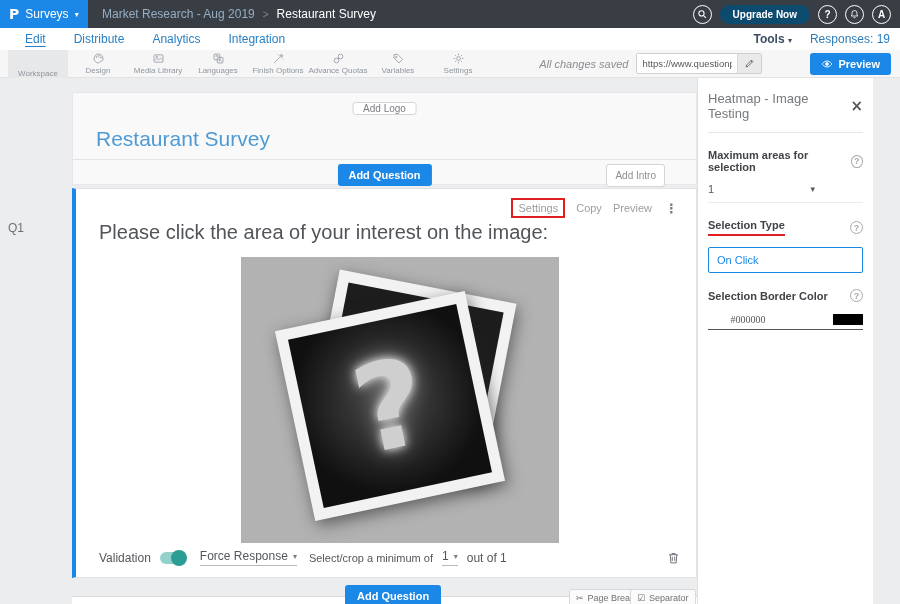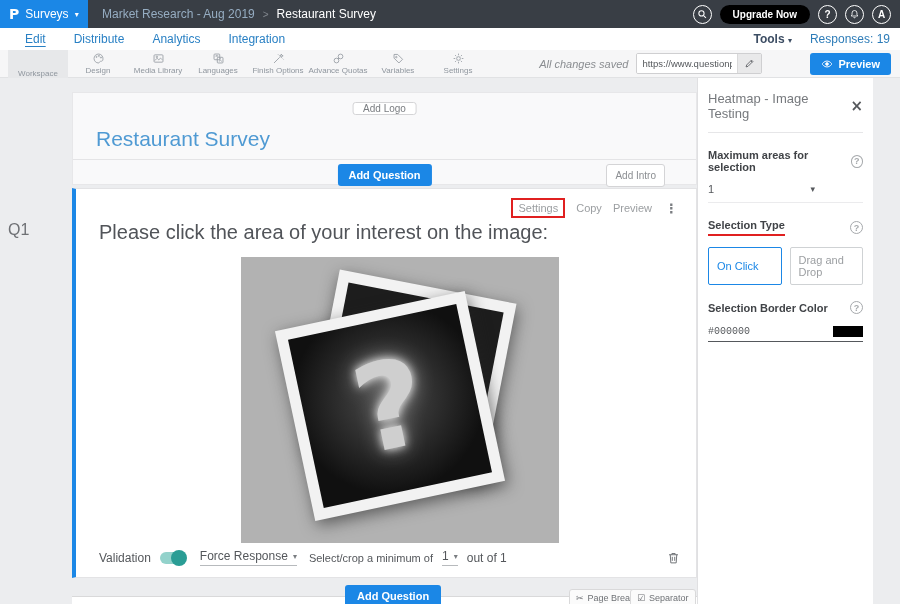--- a/index.html
+++ b/index.html
@@ -11,21 +11,21 @@
   .brand { width:88px; height:28px; background:#1b87e6; display:flex; align-items:center; gap:6px; padding:0 9px; cursor:pointer; }
   .brand .logo { color:#fff; font-weight:bold; font-size:14px; font-family:"DejaVu Sans",sans-serif; }
   .brand .prod { color:#fff; font-size:12px; }
   .brand .caret { color:#fff; font-size:8px; font-family:"DejaVu Sans",sans-serif; }
   .crumbs { margin-left:14px; font-size:12px; display:flex; gap:8px; align-items:center; }
   .crumb-parent { color:#96adc2; cursor:pointer; }
   .crumb-sep { color:#80868d; font-size:10px; }
   .crumb-current { color:#ffffff; }
   .topbar-right { margin-left:auto; display:flex; align-items:center; gap:8px; padding-right:9px; }
   .circle-btn { width:19px; height:19px; border:1.4px solid #fff; border-radius:50%; color:#fff; display:flex; align-items:center; justify-content:center; font-size:10px; font-weight:bold; cursor:pointer; }
-  .upgrade { background:#000000; color:#fff; font-size:10px; font-weight:bold; padding:4px 13px; border-radius:11px; border:none; cursor:pointer; }
+  .upgrade { background:#0c4a6e; color:#fff; font-size:10px; font-weight:bold; padding:4px 13px; border-radius:11px; border:none; cursor:pointer; }
 
   
   .nav { position:absolute; top:28px; left:0; width:900px; height:22px; background:#fff; display:flex; align-items:center; z-index:29; }
   .nav-tabs { display:flex; gap:28px; padding-left:25px; font-size:12px; }
   .nav-tab { color:#2980c4; cursor:pointer; }
   .nav-tab.active { text-decoration:underline; text-underline-offset:3px; }
   .nav-right { margin-left:auto; display:flex; gap:18px; align-items:center; padding-right:10px; font-size:12px; }
   .tools { color:#3c4d63; font-weight:bold; cursor:pointer; }
   .tools .caret { font-size:8px; font-family:"DejaVu Sans",sans-serif; }
   .responses { color:#2d7cb8; cursor:pointer; }
@@ -40,21 +40,21 @@
   .tb-right { margin-left:auto; display:flex; align-items:center; padding-right:9px; }
   .saved { font-style:italic; font-size:11px; color:#8a8d91; margin-right:8px; }
   .url-box { display:flex; align-items:stretch; border:1px solid #cfcfd1; border-radius:2px; background:#fff; height:21px; overflow:hidden; }
   .url-input { border:none; outline:none; width:100px; font-size:9.5px; color:#55585c; padding:0 5px; font-family:"Liberation Sans",sans-serif; }
   .pencil-btn { background:#e9e9ea; border-left:1px solid #d9d9da; width:24px; display:flex; align-items:center; justify-content:center; cursor:pointer; }
   .pencil-btn svg { width:11px; height:11px; stroke:#55585c; fill:none; stroke-width:1.2; }
   .preview-btn { margin-left:48px; background:#1b87e6; color:#fff; border:none; border-radius:3px; font-size:11px; font-weight:bold; height:22px; padding:0 11px; display:flex; align-items:center; gap:5px; cursor:pointer; }
   .preview-btn svg { width:12px; height:12px; stroke:#fff; fill:none; stroke-width:1.2; }
 
   
-  .q-id { position:absolute; left:8px; top:221px; font-size:16px; color:#6e7074; }
+  .q-id { position:absolute; left:8px; top:221px; font-size:12px; color:#6e7074; }
 
   .header-card { position:absolute; left:72px; top:92px; width:625px; height:93px; background:#f9f9fa; border:1px solid #e7e7e9; }
   .add-logo { position:absolute; top:9px; left:50%; transform:translateX(-50%); background:#fff; border:1px solid #d4d4d6; border-radius:3px; font-size:10px; color:#7a7d81; padding:0 10px; cursor:pointer; }
   .survey-title { position:absolute; left:23px; top:34px; font-size:21px; color:#4f9ad3; cursor:text; }
   .header-divider { position:absolute; left:0; right:0; top:66px; border-top:1px solid #e4e4e6; }
   .hdr-add-q { position:absolute; top:71px; left:50%; transform:translateX(-50%); background:#1b87e6; color:#fff; border:none; border-radius:3px; font-size:11px; font-weight:bold; padding:5px 11px; cursor:pointer; }
   .add-intro { position:absolute; top:71px; right:31px; background:#fff; border:1px solid #d4d4d6; border-radius:3px; font-size:10px; color:#8b8e92; padding:5px 8px; cursor:pointer; }
 
   .question-card { position:absolute; left:72px; top:188px; width:625px; height:390px; background:#fff; border:1px solid #e3e3e5; border-left:4px solid #1b87e6; }
   .q-actions { position:absolute; top:9px; right:16px; display:flex; gap:11px; align-items:center; font-size:11px; color:#9b9ea1; }
@@ -97,21 +97,21 @@
   .sb-label { font-size:11px; font-weight:bold; color:#404347; }
   .red-underline { border-bottom:2px solid #e02020; padding-bottom:3px; }
   .help-circle { width:13px; height:13px; border:1px solid #a6a9ac; border-radius:50%; color:#a6a9ac; font-size:9px; font-weight:bold; display:flex; align-items:center; justify-content:center; cursor:pointer; }
   .sb-select { display:flex; justify-content:space-between; align-items:center; font-size:11px; color:#55585c; padding:10px 0 7px; border-bottom:1px solid #ebebed; cursor:pointer; }
   .sb-select .caret { font-size:9px; color:#55585c; margin-right:48px; font-family:"DejaVu Sans",sans-serif; }
   .seg-btns { display:flex; gap:8px; margin-top:11px; }
   .seg { flex:1; font-size:11px; padding:6px 8px; border-radius:2px; background:#fff; text-align:left; cursor:pointer; font-family:"Liberation Sans",sans-serif; }
   .seg.selected { border:1px solid #1b87e6; color:#1b87e6; }
   .seg.unselected { border:1px solid #cfd2d4; color:#9b9ea1; }
   .color-row { display:flex; justify-content:space-between; align-items:center; margin-top:12px; border-bottom:1px solid #55585c; padding-bottom:4px; }
-  .color-input { border:none; outline:none; font-size:10px; color:#55585c; width:80px; font-family:Liberation Mono, monospace; }
+  .color-input { border:none; outline:none; font-size:10px; color:#55585c; width:80px; font-family:Liberation Serif, serif;text-align:center; }
   .swatch { width:30px; height:11px; cursor:pointer; }
 </style>
 </head>
 <body>
 
 <div class="screen">
 
   <div class="topbar">
     <div class="brand">
       <span class="logo">P</span>
@@ -316,21 +316,20 @@
       <span>1</span>
       <span class="caret">▾</span>
     </div>
 
     <div class="sb-label-row">
       <span class="sb-label red-underline">Selection Type</span>
       <span class="help-circle">?</span>
     </div>
     <div class="seg-btns">
       <button class="seg selected">On Click</button>
-      <button class="seg unselected">Drag and Drop</button>
     </div>
 
     <div class="sb-label-row">
       <span class="sb-label">Selection Border Color</span>
       <span class="help-circle">?</span>
     </div>
     <div class="color-row">
       <input class="color-input" readonly="" value="#000000" style="">
       <span class="swatch" style="background: rgb(0, 0, 0);"></span>
     </div>

